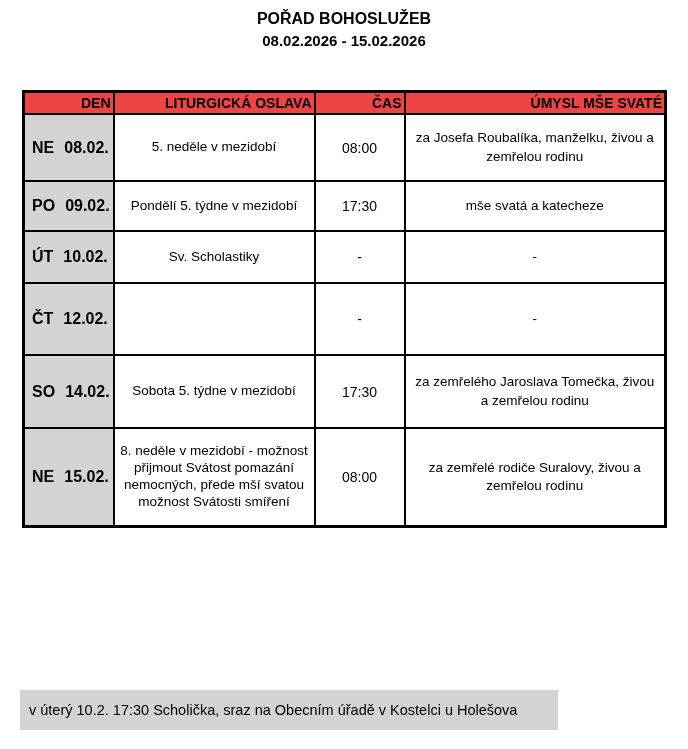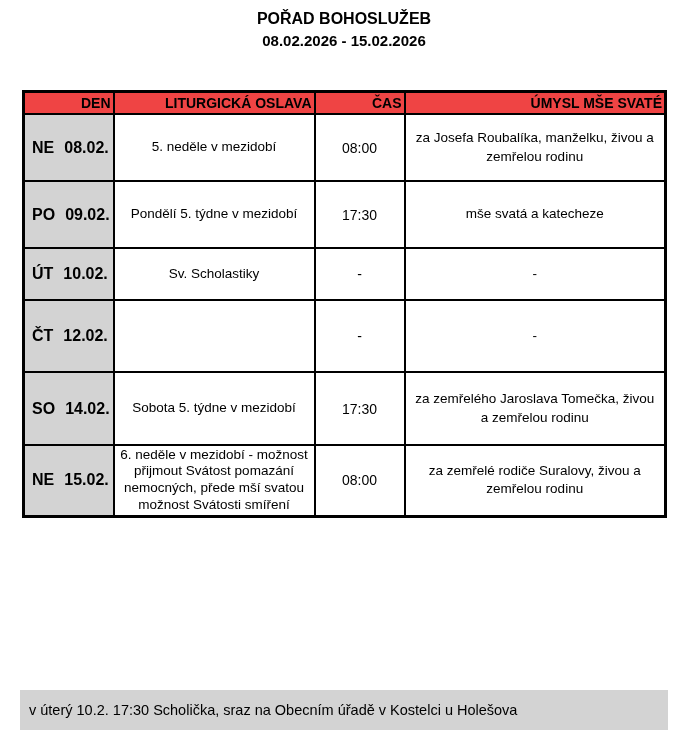--- a/index.html
+++ b/index.html
@@ -69,46 +69,46 @@
     font-weight: bold;
     padding-left: 7px;
     white-space: nowrap;
   }
   td.cell-day .day-abbr { display: inline-block; }
   td.cell-day .day-date { display: inline-block; margin-left: 10px; }
   td.cell-celebration {
     text-align: center;
     font-size: 13.5px;
     line-height: 1.25;
-    padding: 0 5px;
+    padding: 14px 5px;
   }
   td.cell-time {
     text-align: center;
     font-size: 14px;
     border-radius: 12px;
   }
   td.cell-intention {
     text-align: center;
     font-size: 13.5px;
     line-height: 1.35;
     padding: 2px 5px;
   }
   tbody tr:nth-child(1) { height: 67px; }
-  tbody tr:nth-child(2) { height: 67px; }
+  tbody tr:nth-child(2) { height: 50px; }
   tbody tr:nth-child(3) { height: 52px; }
   tbody tr:nth-child(4) { height: 72px; }
   tbody tr:nth-child(5) { height: 73px; }
   tbody tr:nth-child(6) { height: 71px; }
   tbody tr:nth-child(7) { height: 63px; }
   tbody tr:nth-child(8) { height: 90px; }
   .footer-note {
     position: absolute;
     left: 20px;
     top: 690px;
-    width: 648px;
+    width: 538px;
     height: 40px;
     background: #d3d3d3;
     box-sizing: border-box;
     display: flex;
     align-items: center;
     padding-left: 9px;
     font-size: 14.5px;
   }
 </style>
 </head>
@@ -160,20 +160,20 @@
       <td class="cell-intention">-</td>
     </tr>
     <tr>
       <td class="cell-day"><span class="day-abbr">SO</span><span class="day-date">14.02.</span></td>
       <td class="cell-celebration">Sobota 5. týdne v mezidobí</td>
       <td class="cell-time">17:30</td>
       <td class="cell-intention">za zemřelého Jaroslava Tomečka, živou a zemřelou rodinu</td>
     </tr>
     <tr>
       <td class="cell-day"><span class="day-abbr">NE</span><span class="day-date">15.02.</span></td>
-      <td class="cell-celebration">6. neděle v mezidobí - možnost přijmout Svátost pomazání nemocných, přede mší svatou možnost Svátosti smíření</td>
+      <td class="cell-celebration">8. neděle v mezidobí - možnost přijmout Svátost pomazání nemocných, přede mší svatou možnost Svátosti smíření</td>
       <td class="cell-time">08:00</td>
       <td class="cell-intention">za zemřelé rodiče Suralovy, živou a zemřelou rodinu</td>
     </tr>
   </tbody>
 </table>
 
 <div class="footer-note">v úterý 10.2. 17:30 Scholička, sraz na Obecním úřadě v Kostelci u Holešova</div>
 
 </body></html>

